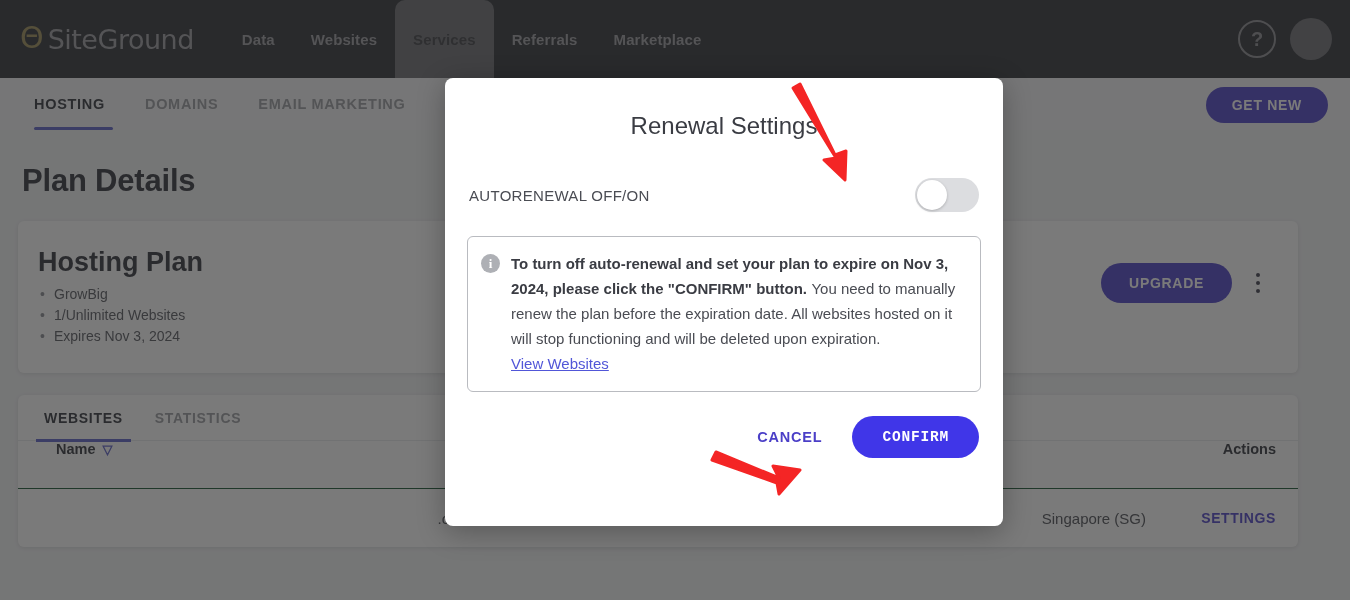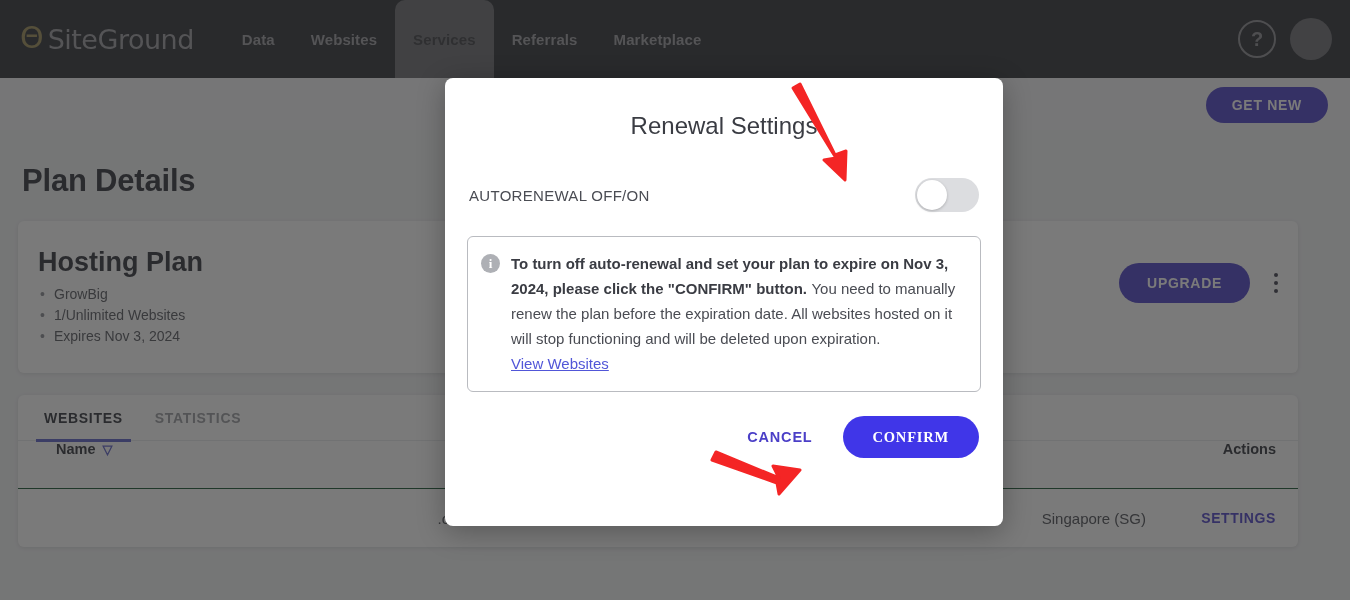--- a/index.html
+++ b/index.html
@@ -201,21 +201,21 @@
     padding-left: 16px;
   }
   .plan-list li::before {
     content: "•";
     position: absolute;
     left: 2px;
     color: #8a8c93;
   }
   .plan-actions {
     position: absolute;
-    right: 16px;
+    right: 34px;
     top: 42px;
     display: flex;
     align-items: center;
     gap: 20px;
   }
   .btn-upgrade {
     height: 40px;
     padding: 0 28px;
     border-radius: 20px;
     background: #4b3fc7;
@@ -424,21 +424,21 @@
   .btn-confirm {
     height: 42px;
     padding: 8px 30px;
     border-radius: 21px;
     background: #4036e8;
     color: #ffffff;
     font-size: 14.5px;
     font-weight: bold;
     letter-spacing: 0.8px;
     border: none;
-    font-family: Liberation Serif, serif;
+    font-family: Liberation Mono, monospace;
   }
 
   
   .annotations {
     position: absolute;
     inset: 0;
     pointer-events: none;
   }
 </style>
 </head>
@@ -460,20 +460,25 @@
         <div class="nav-item">Referrals</div>
         <div class="nav-item">Marketplace</div>
       </div>
       <div class="topnav-right">
         <div class="help-icon">?</div>
         <div class="avatar"></div>
       </div>
     </div>
 
     <div class="subnav">
+      <div class="subnav-tabs">
+        <div class="subtab active">HOSTING</div>
+        <div class="subtab">DOMAINS</div>
+        <div class="subtab">EMAIL MARKETING</div>
+      </div>
       <button class="btn-getnew">GET NEW</button>
     </div>
 
     <div class="content">
       <h1 class="page-title">Plan Details</h1>
 
       <div class="card plan-card">
         <div class="plan-name">Hosting Plan</div>
         <ul class="plan-list">
           <li>GrowBig</li>

